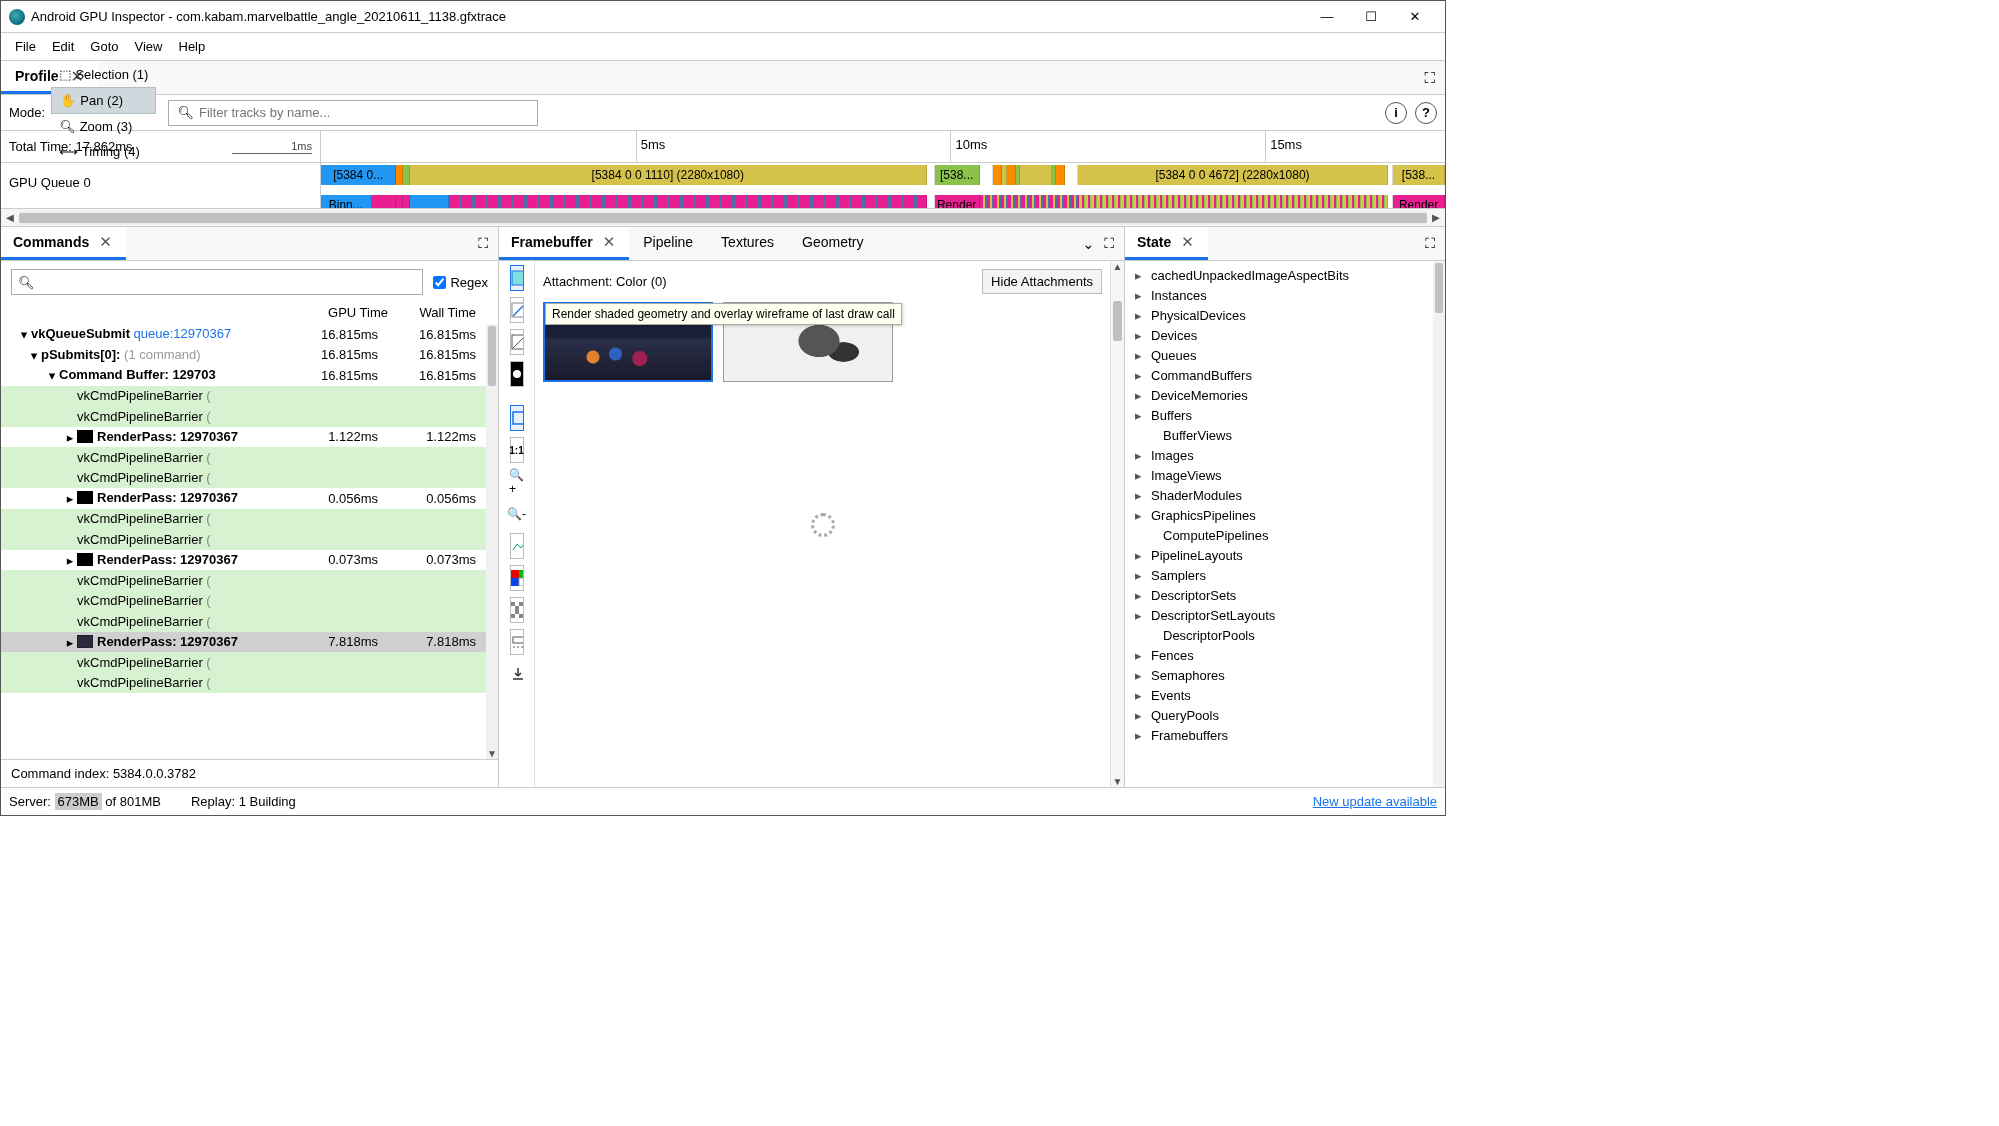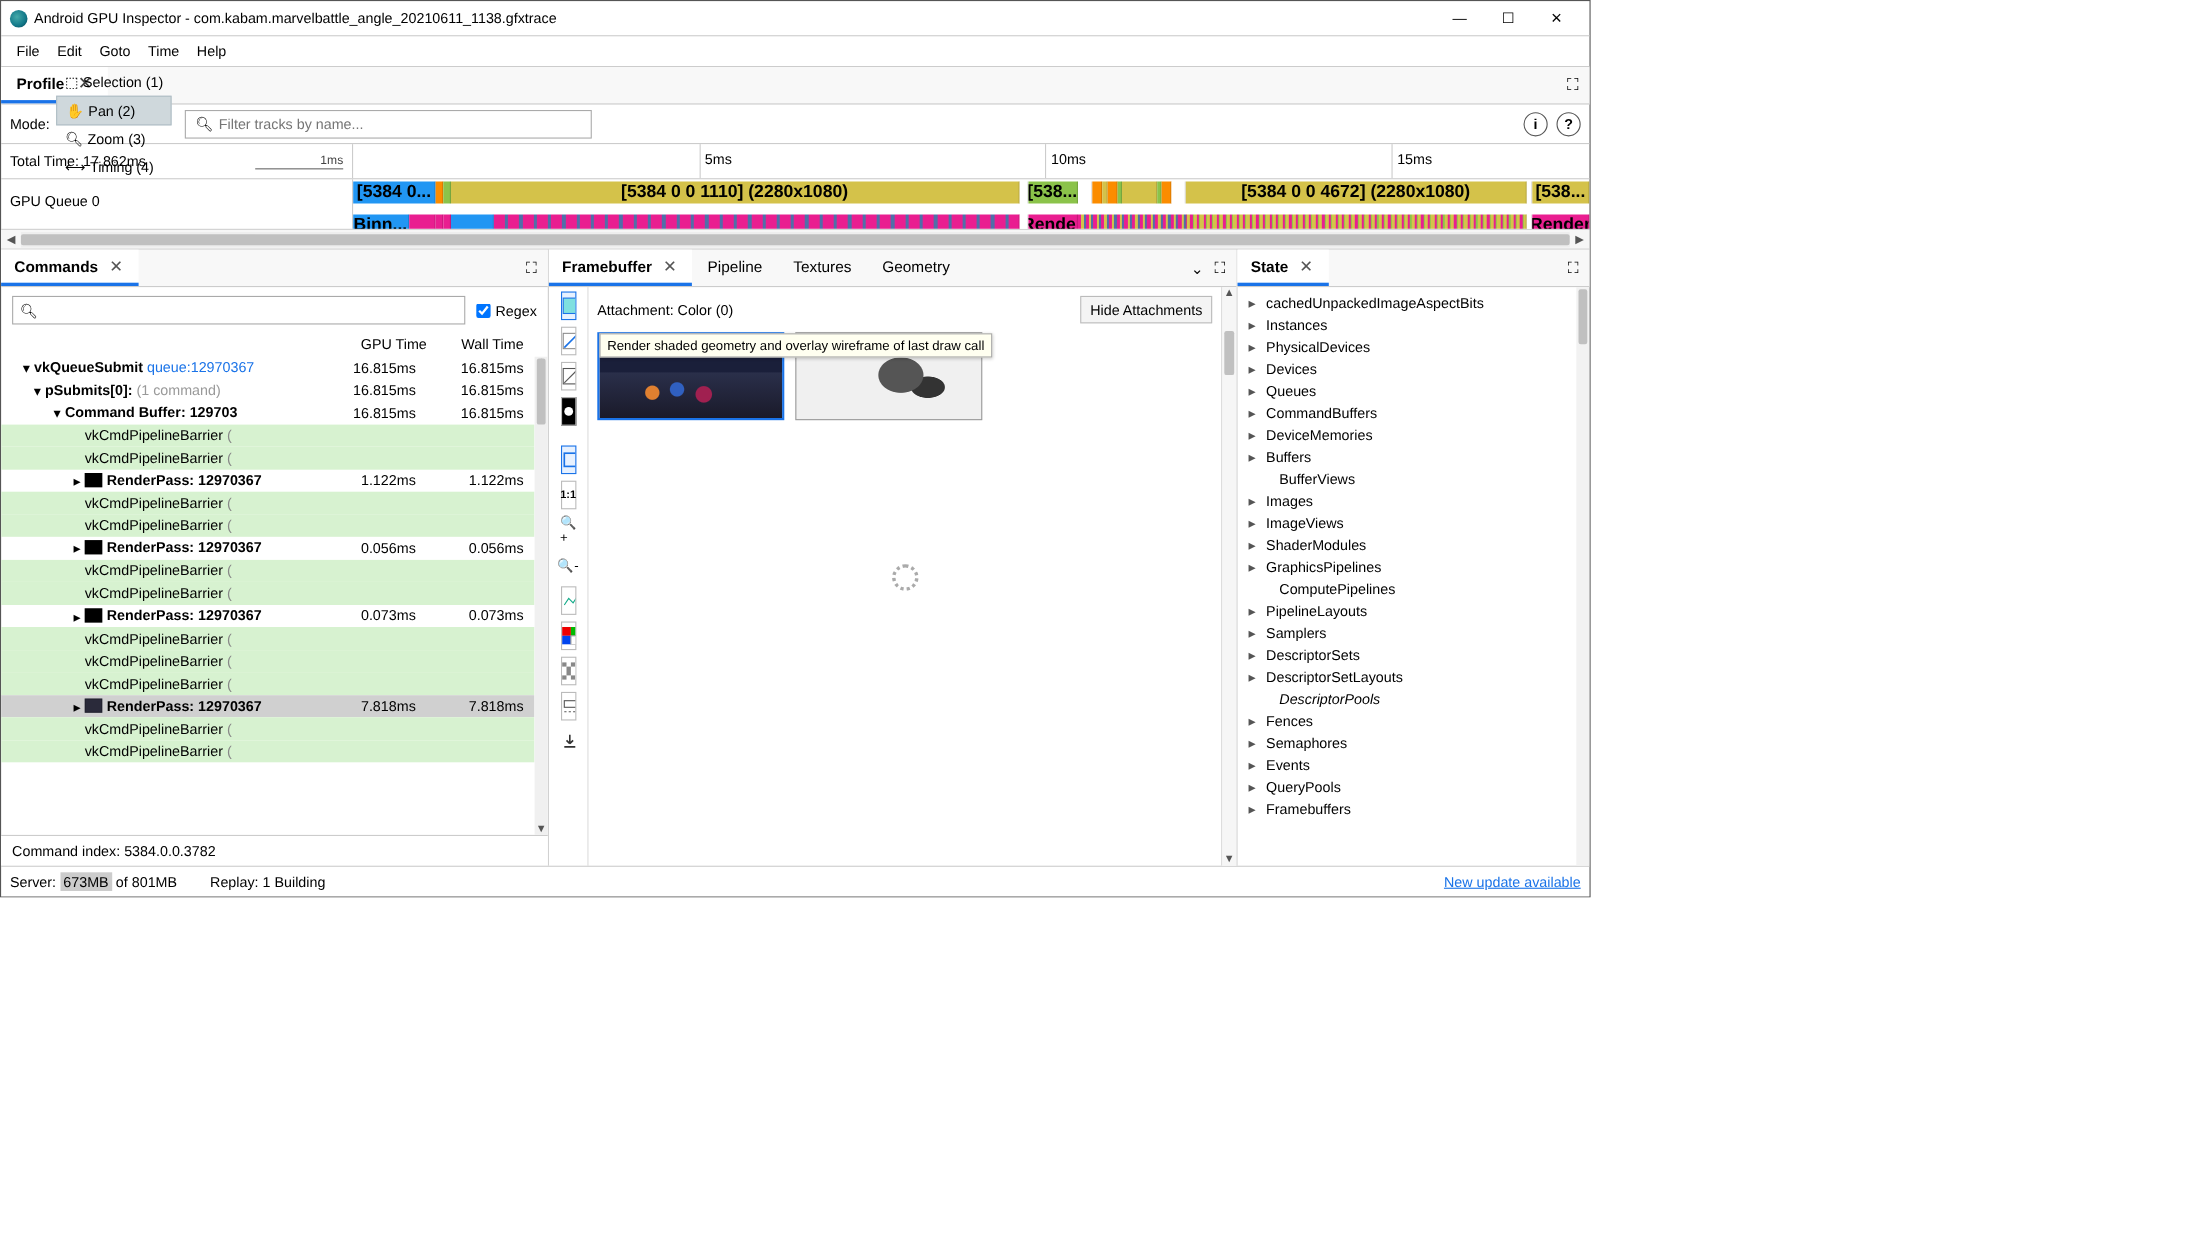--- a/index.html
+++ b/index.html
@@ -41,21 +41,21 @@
 .timeline-ruler .left-cell .scale { font-size:11px; color:#444; border-bottom:1px solid #666; padding-bottom:1px; width:80px; text-align:right;}
 .timeline-ruler .ticks { flex: 1; position: relative; }
 .timeline-ruler .tick { position: absolute; top: 0; bottom: 0; border-left: 1px solid #ccc; padding: 6px 4px; }
 
 .timeline-tracks { height: 46px; display: flex; border-bottom: 1px solid #ccc; }
 .timeline-tracks .left-cell { width: 320px; border-right: 1px solid #ccc; padding: 12px 8px; }
 .timeline-tracks .track { flex: 1; position: relative; overflow:hidden; }
 .timeline-tracks .bar-row {position:absolute; left:0; right:0; display:flex; height:20px;}
 .timeline-tracks .bar-row.top { top:2px;}
 .timeline-tracks .bar-row.bot { top:32px;}
-.timeline-tracks .seg { height:20px; border-right:1px solid rgba(0,0,0,0.15); display:flex; align-items:center; justify-content:center; overflow:hidden; font-size:16px; white-space:nowrap;font-weight:bold;}
+.timeline-tracks .seg { height:20px; border-right:1px solid rgba(0,0,0,0.15); display:flex; align-items:center; justify-content:center; overflow:hidden; font-size:12px; white-space:nowrap;}
 
 .h-scroll { height: 18px; border-bottom: 1px solid #ccc; display: flex; align-items: center; background:#f6f6f6;}
 .h-scroll .arrow { width:18px; text-align:center; color:#555; cursor:default;}
 .h-scroll .thumb-track { flex:1; height:14px; background:#eee; position:relative;}
 .h-scroll .thumb { position:absolute; top:2px; bottom:2px; background:#c0c0c0; border-radius:2px;}
 
 
 .panels { flex: 1; display: flex; min-height: 0; }
 .panel { display: flex; flex-direction: column; border-right: 1px solid #ccc; min-height:0;}
 .panel:last-child { border-right: none; }
@@ -148,21 +148,21 @@
     <div class="spacer"></div>
     <div class="winbtn">—</div>
     <div class="winbtn">☐</div>
     <div class="winbtn close">✕</div>
   </div>
 
   <div class="menubar" id="menubar">
       <div class="menu-item">File</div>
       <div class="menu-item">Edit</div>
       <div class="menu-item">Goto</div>
-      <div class="menu-item">Time</div>
+      <div class="menu-item">View</div>
       <div class="menu-item">Help</div>
     </div>
 
   <div class="tabstrip">
     <div class="tab active">
       <span>Profile</span>
       <span class="close-x">✕</span>
     </div>
     <div class="spacer"></div>
     <div class="max-icon">⛶</div>
@@ -565,21 +565,21 @@
               <span>Samplers</span>
             </div>
             <div class="state-item">
               <span class="caret">▸</span>
               <span>DescriptorSets</span>
             </div>
             <div class="state-item">
               <span class="caret">▸</span>
               <span>DescriptorSetLayouts</span>
             </div>
-            <div class="state-item" style="padding-left: 16px; font-style: italic;">
+            <div class="state-item" style="padding-left: 16px;">
               <span class="caret"></span>
               <span>DescriptorPools</span>
             </div>
             <div class="state-item">
               <span class="caret">▸</span>
               <span>Fences</span>
             </div>
             <div class="state-item">
               <span class="caret">▸</span>
               <span>Semaphores</span>

